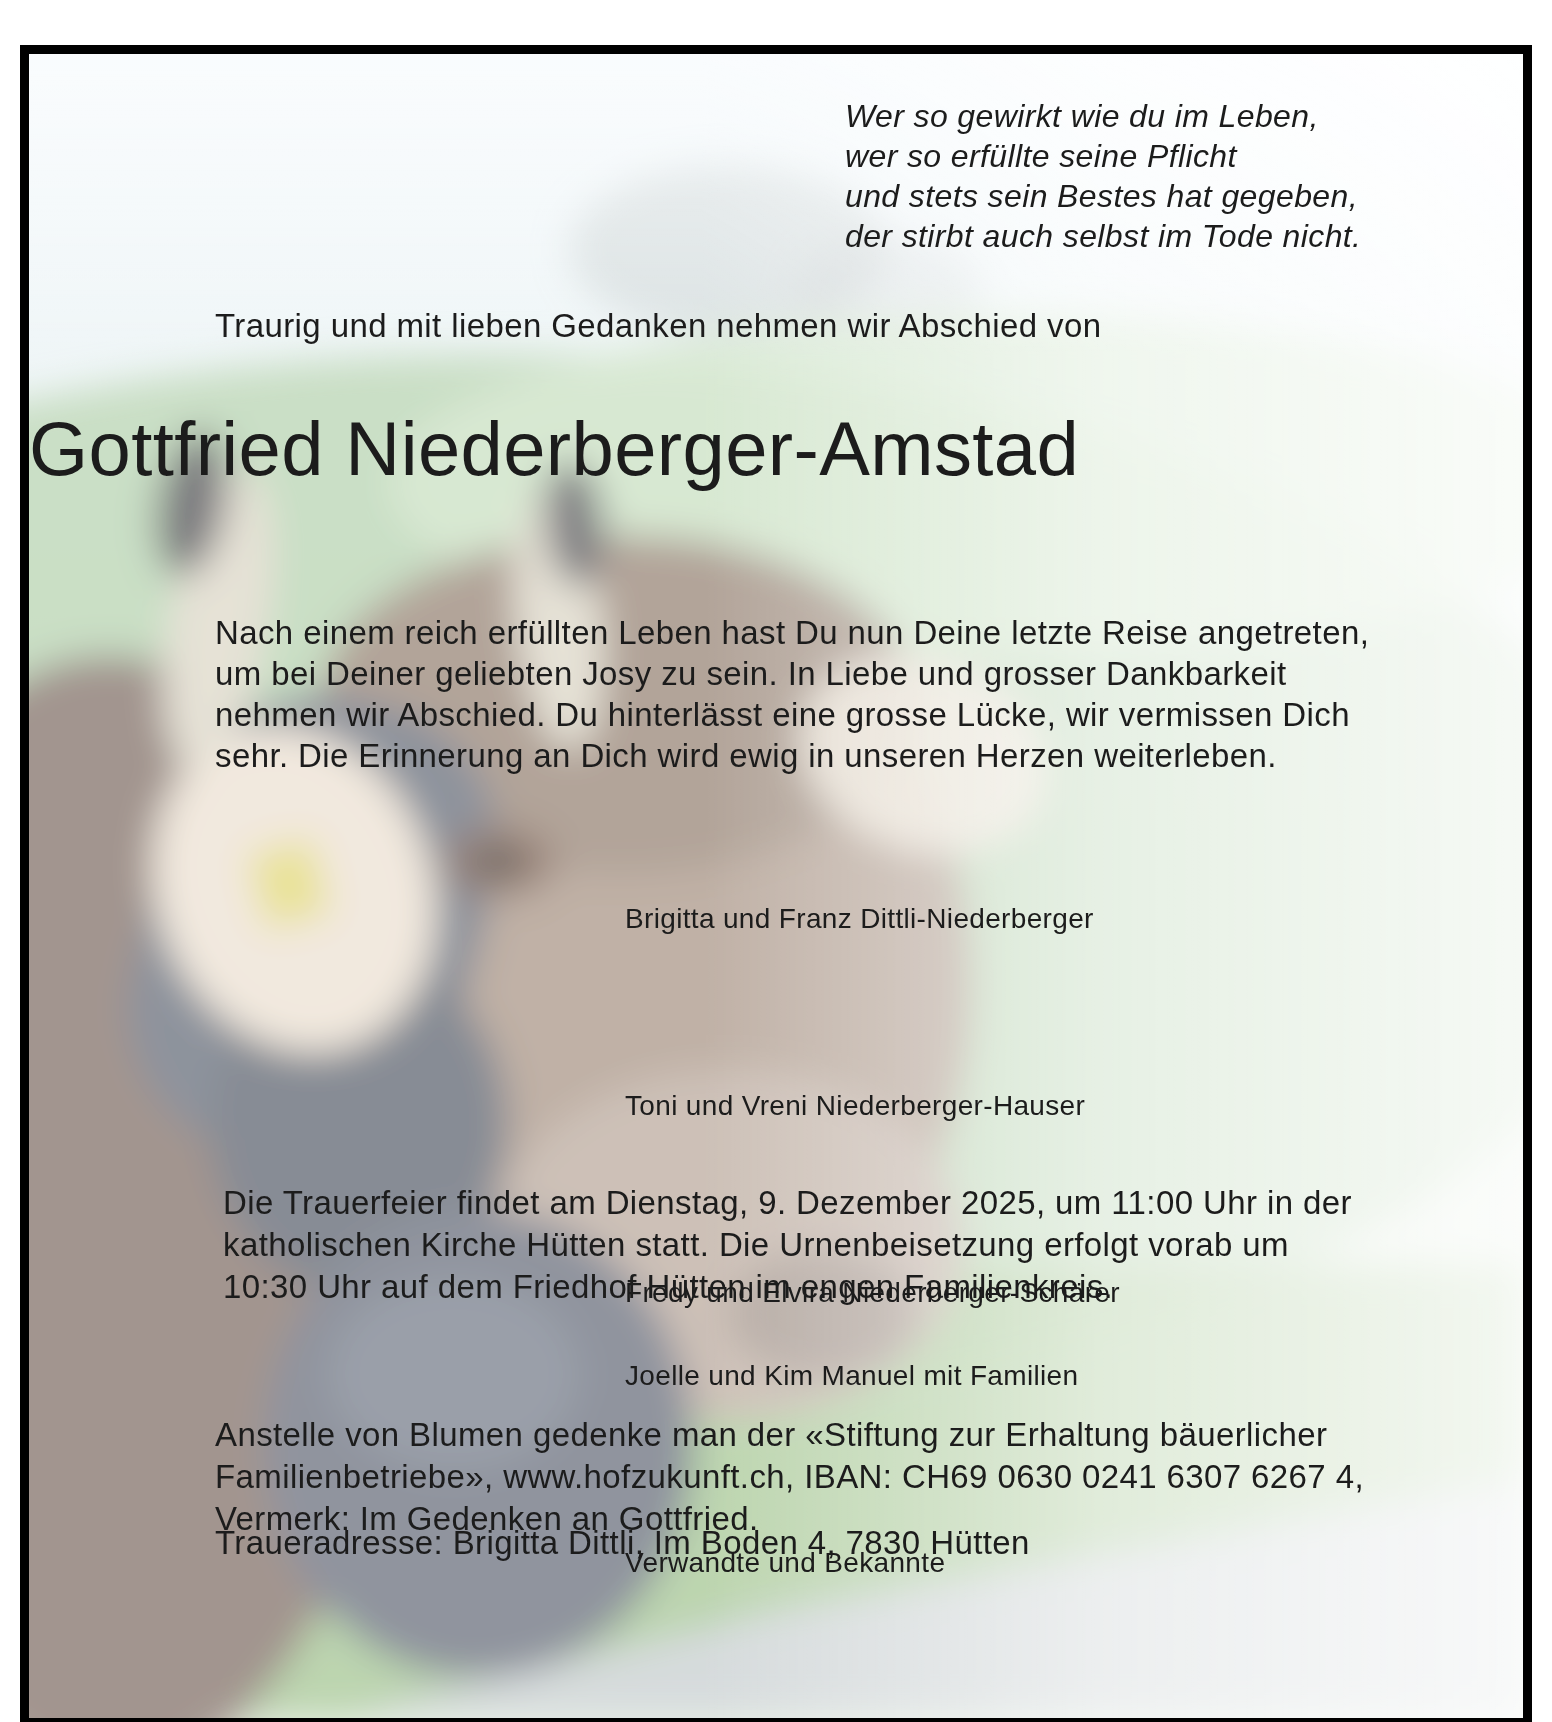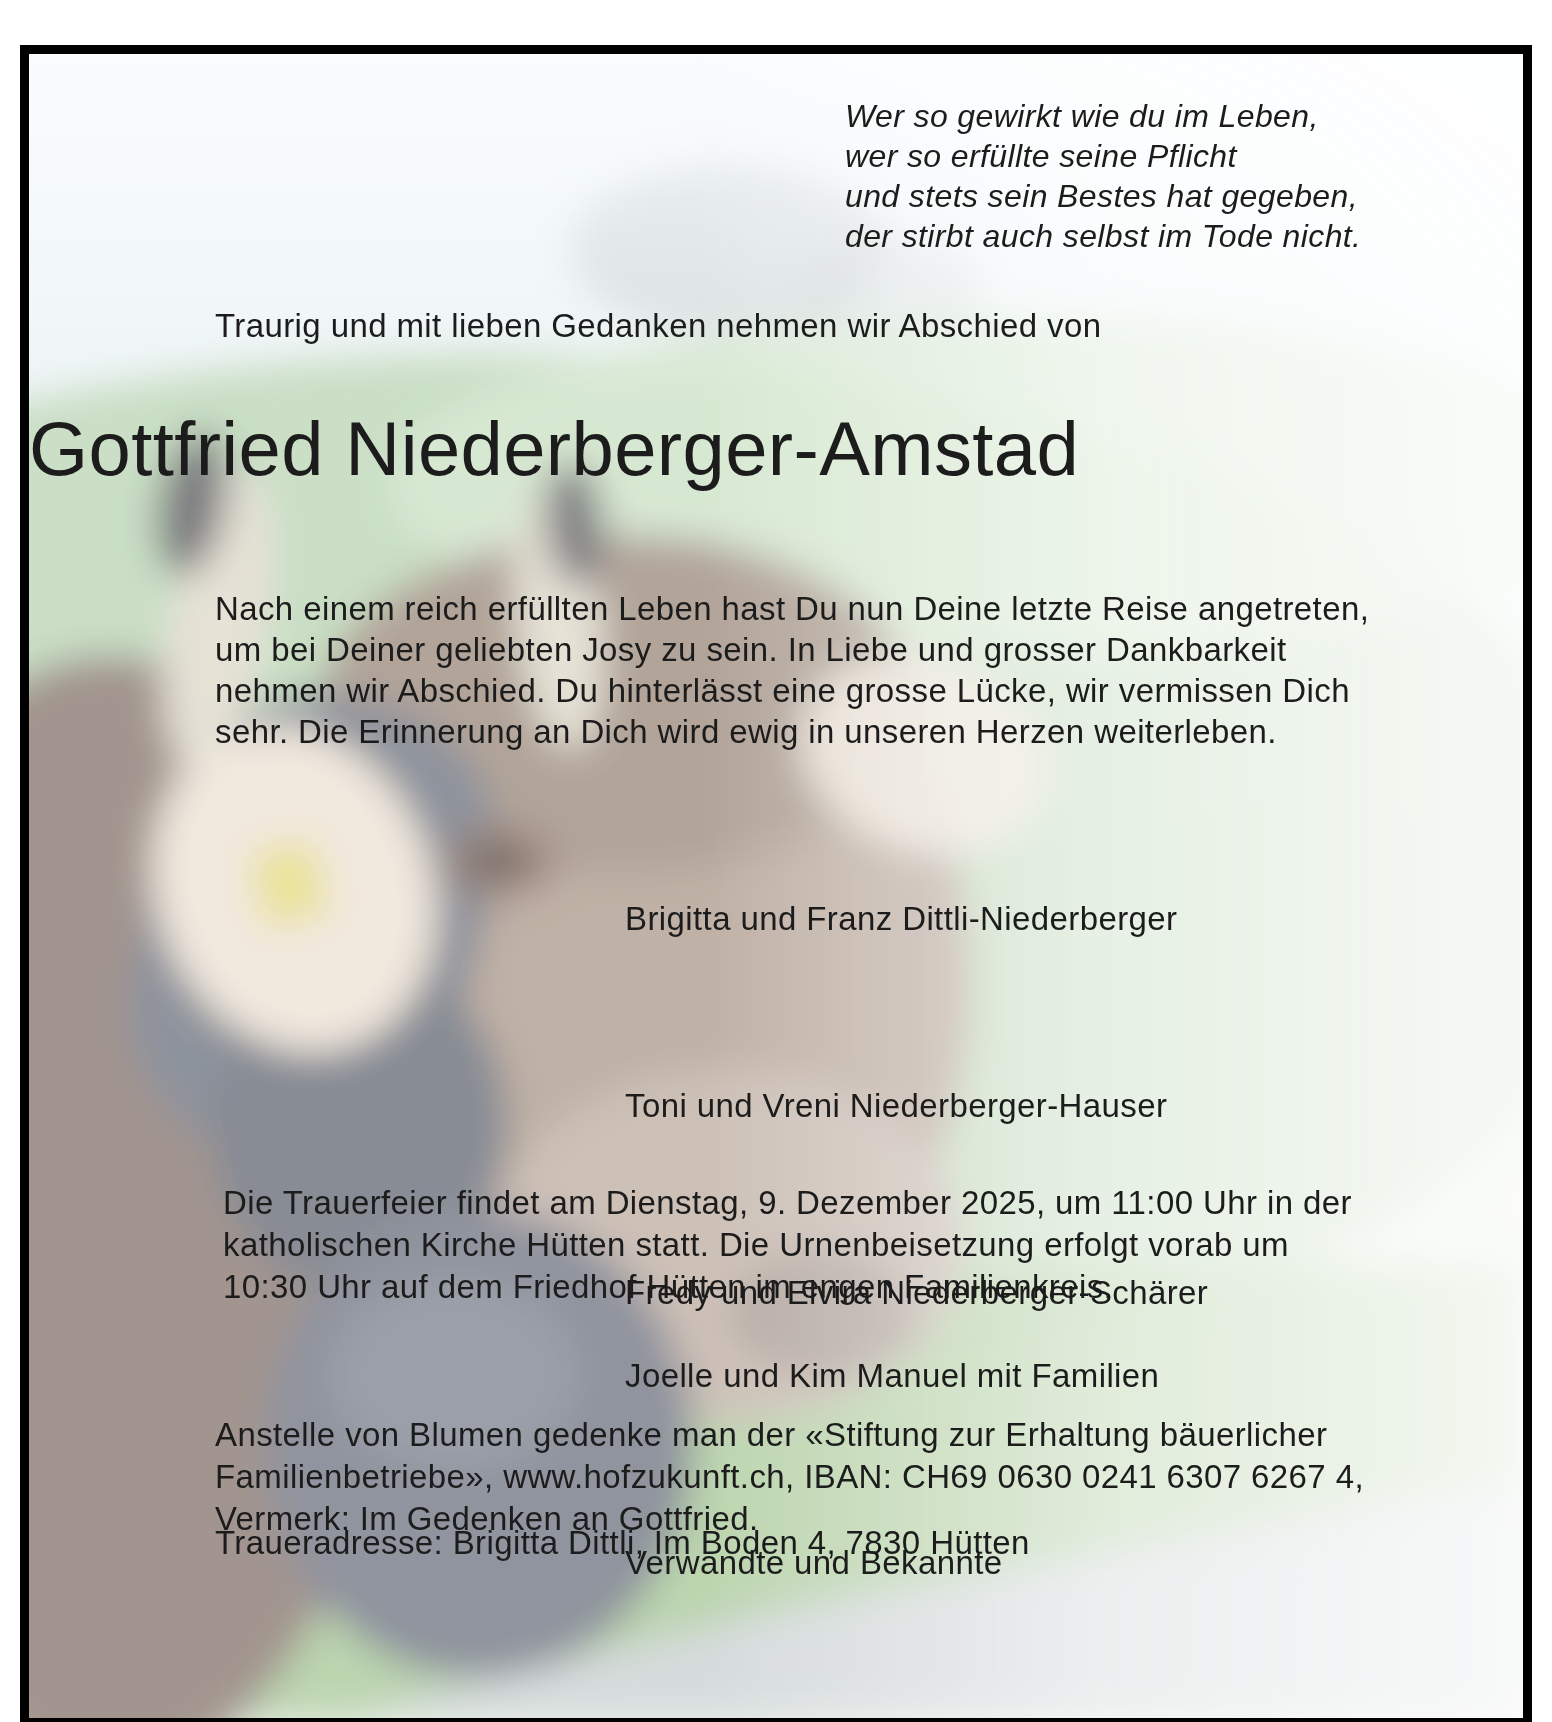--- a/index.html
+++ b/index.html
@@ -41,24 +41,24 @@
     text-align:left;
     font-size:76px;line-height:90px;
     letter-spacing:0.005em;
     white-space:nowrap;
   }
   .dates{
     left:0;top:468px;width:100%;
     text-align:center;
     font-size:31px;line-height:38px;
   }
-  .tribute{left:186px;top:534px;width:1280px;}
+  .tribute{left:186px;top:558px;width:1280px;}
   .mourners{left:596px;top:762px;}
   .mourner-group{margin-bottom:22px;}
-  .mourner-line{display:block;font-size:33px;line-height:42px;letter-spacing:0.012em;}
+  .mourner-line{display:block;font-size:28px;line-height:42px;letter-spacing:0.012em;}
   .service{left:194px;top:1128px;width:1290px;line-height:42px;}
   .donation{left:186px;top:1360px;width:1290px;line-height:42px;}
   .address{left:186px;top:1468px;width:1290px;}
 </style>
 </head>
 <body>
 
 <div class="sheet">
   <div class="frame">
 

